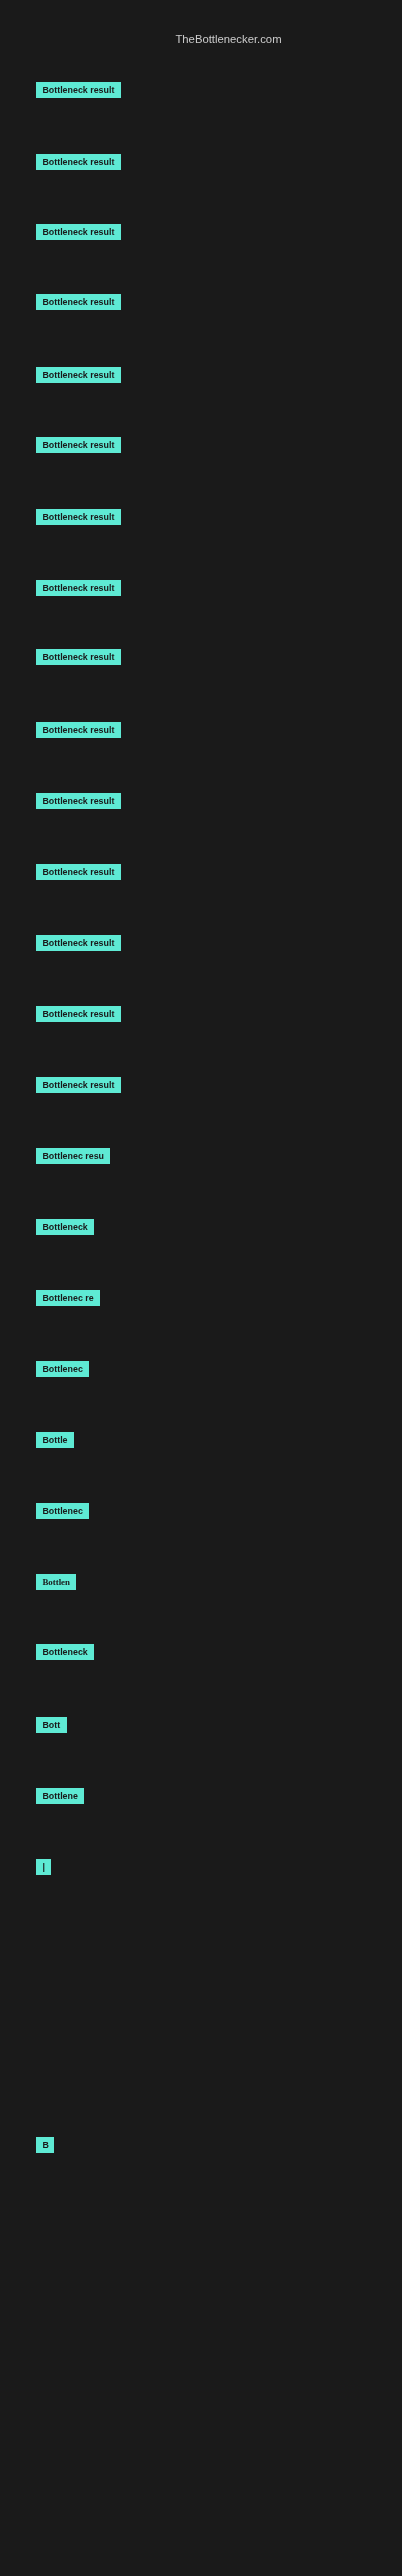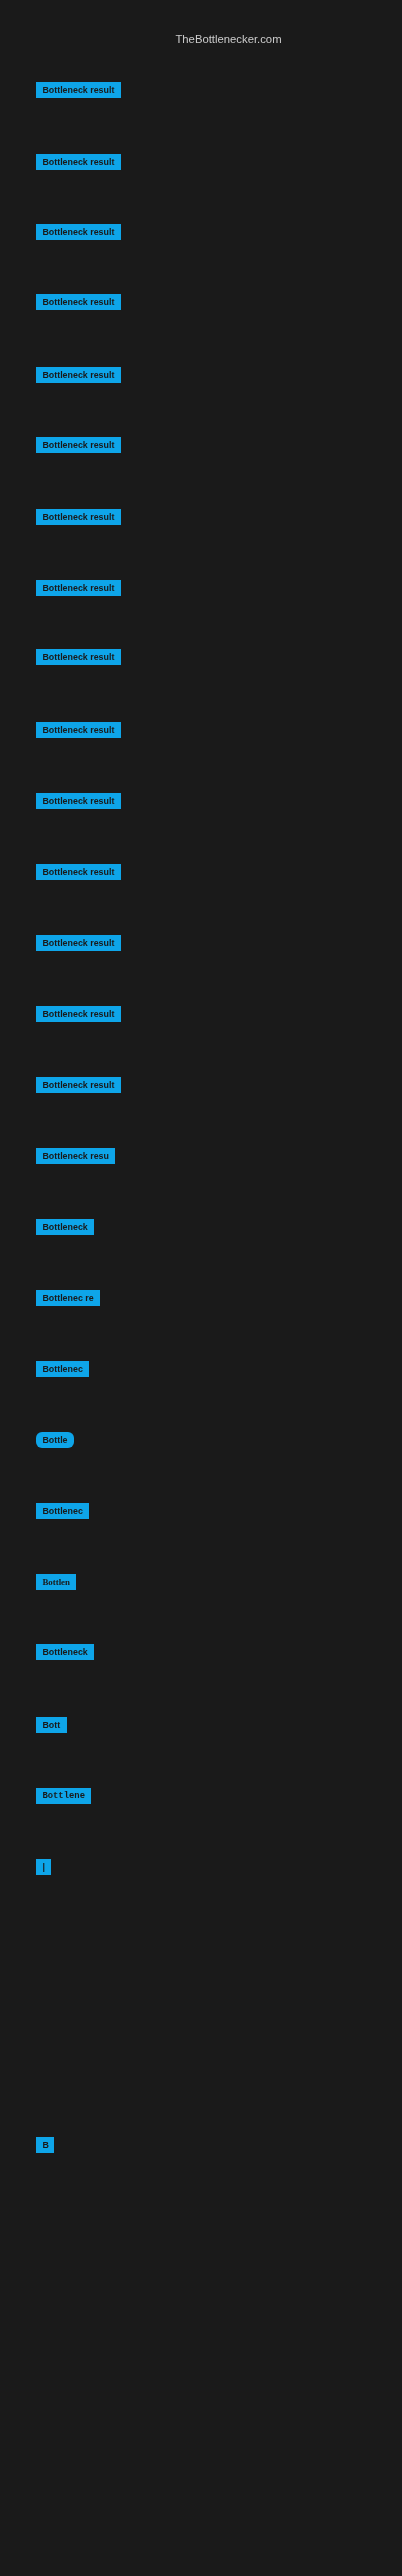--- a/index.html
+++ b/index.html
@@ -23,21 +23,21 @@
       padding: 6.4px 0;
       width: 100%;
     }
 
     .bottleneck-item {
       position: absolute;
       left: 0;
     }
 
     .bottleneck-badge {
-      background-color: #0ea5e9;
+      background-color: #5eead4;
       color: #1a1a1a;
       font-size: 8.9px;
       font-weight: bold;
       padding: 3.2px 6.4px;
       display: inline-block;
       white-space: nowrap;
     }
   </style>
 </head>
 <body>
@@ -52,25 +52,25 @@
 <div class="bottleneck-item" style="top: 401px;"><span class="bottleneck-badge" style="max-width: 105px; overflow: hidden;">Bottleneck result</span></div>
 <div class="bottleneck-item" style="top: 473px;"><span class="bottleneck-badge" style="max-width: 105px; overflow: hidden;">Bottleneck result</span></div>
 <div class="bottleneck-item" style="top: 544px;"><span class="bottleneck-badge" style="max-width: 105px; overflow: hidden;">Bottleneck result</span></div>
 <div class="bottleneck-item" style="top: 613px;"><span class="bottleneck-badge" style="max-width: 105px; overflow: hidden;">Bottleneck result</span></div>
 <div class="bottleneck-item" style="top: 686px;"><span class="bottleneck-badge" style="max-width: 105px; overflow: hidden;">Bottleneck result</span></div>
 <div class="bottleneck-item" style="top: 757px;"><span class="bottleneck-badge" style="max-width: 105px; overflow: hidden;">Bottleneck result</span></div>
 <div class="bottleneck-item" style="top: 828px;"><span class="bottleneck-badge" style="max-width: 105px; overflow: hidden;">Bottleneck result</span></div>
 <div class="bottleneck-item" style="top: 899px;"><span class="bottleneck-badge" style="max-width: 105px; overflow: hidden;">Bottleneck result</span></div>
 <div class="bottleneck-item" style="top: 970px;"><span class="bottleneck-badge" style="max-width: 105px; overflow: hidden;">Bottleneck result</span></div>
 <div class="bottleneck-item" style="top: 1041px;"><span class="bottleneck-badge" style="max-width: 101px; overflow: hidden;">Bottleneck result</span></div>
-<div class="bottleneck-item" style="top: 1112px;"><span class="bottleneck-badge" style="max-width: 93px; overflow: hidden;">Bottleneck resu</span></div>
+<div class="bottleneck-item" style="top: 1112px;"><span class="bottleneck-badge" style="max-width: 93px; overflow: hidden;">Bottlenec resu</span></div>
 <div class="bottleneck-item" style="top: 1183px;"><span class="bottleneck-badge" style="max-width: 72px; overflow: hidden;">Bottleneck</span></div>
 <div class="bottleneck-item" style="top: 1254px;"><span class="bottleneck-badge" style="max-width: 85px; overflow: hidden;">Bottlenec re</span></div>
 <div class="bottleneck-item" style="top: 1325px;"><span class="bottleneck-badge" style="max-width: 66px; overflow: hidden;">Bottlenec</span></div>
-<div class="bottleneck-item" style="top: 1396px;"><span class="bottleneck-badge" style="max-width: 50px; overflow: hidden; border-radius: 6px;">Bottle</span></div>
+<div class="bottleneck-item" style="top: 1396px;"><span class="bottleneck-badge" style="max-width: 50px; overflow: hidden;">Bottle</span></div>
 <div class="bottleneck-item" style="top: 1467px;"><span class="bottleneck-badge" style="max-width: 66px; overflow: hidden;">Bottlenec</span></div>
 <div class="bottleneck-item" style="top: 1538px; font-family: Liberation Serif, serif;"><span class="bottleneck-badge" style="max-width: 58px; overflow: hidden;">Bottlen</span></div>
 <div class="bottleneck-item" style="top: 1608px;"><span class="bottleneck-badge" style="max-width: 72px; overflow: hidden;">Bottleneck</span></div>
 <div class="bottleneck-item" style="top: 1681px;"><span class="bottleneck-badge" style="max-width: 42px; overflow: hidden;">Bott</span></div>
-<div class="bottleneck-item" style="top: 1752px; font-family: Liberation Mono, monospace;"><span class="bottleneck-badge" style="max-width: 63px; overflow: hidden;">Bottlene</span></div>
+<div class="bottleneck-item" style="top: 1752px;"><span class="bottleneck-badge" style="max-width: 63px; overflow: hidden;">Bottlene</span></div>
 <div class="bottleneck-item" style="top: 1823px;"><span class="bottleneck-badge" style="max-width: 16px; overflow: hidden;">|</span></div>
 <div class="bottleneck-item" style="top: 2101px;"><span class="bottleneck-badge" style="max-width: 17.7px; overflow: hidden;">B</span></div>
 
 
 </body></html>

